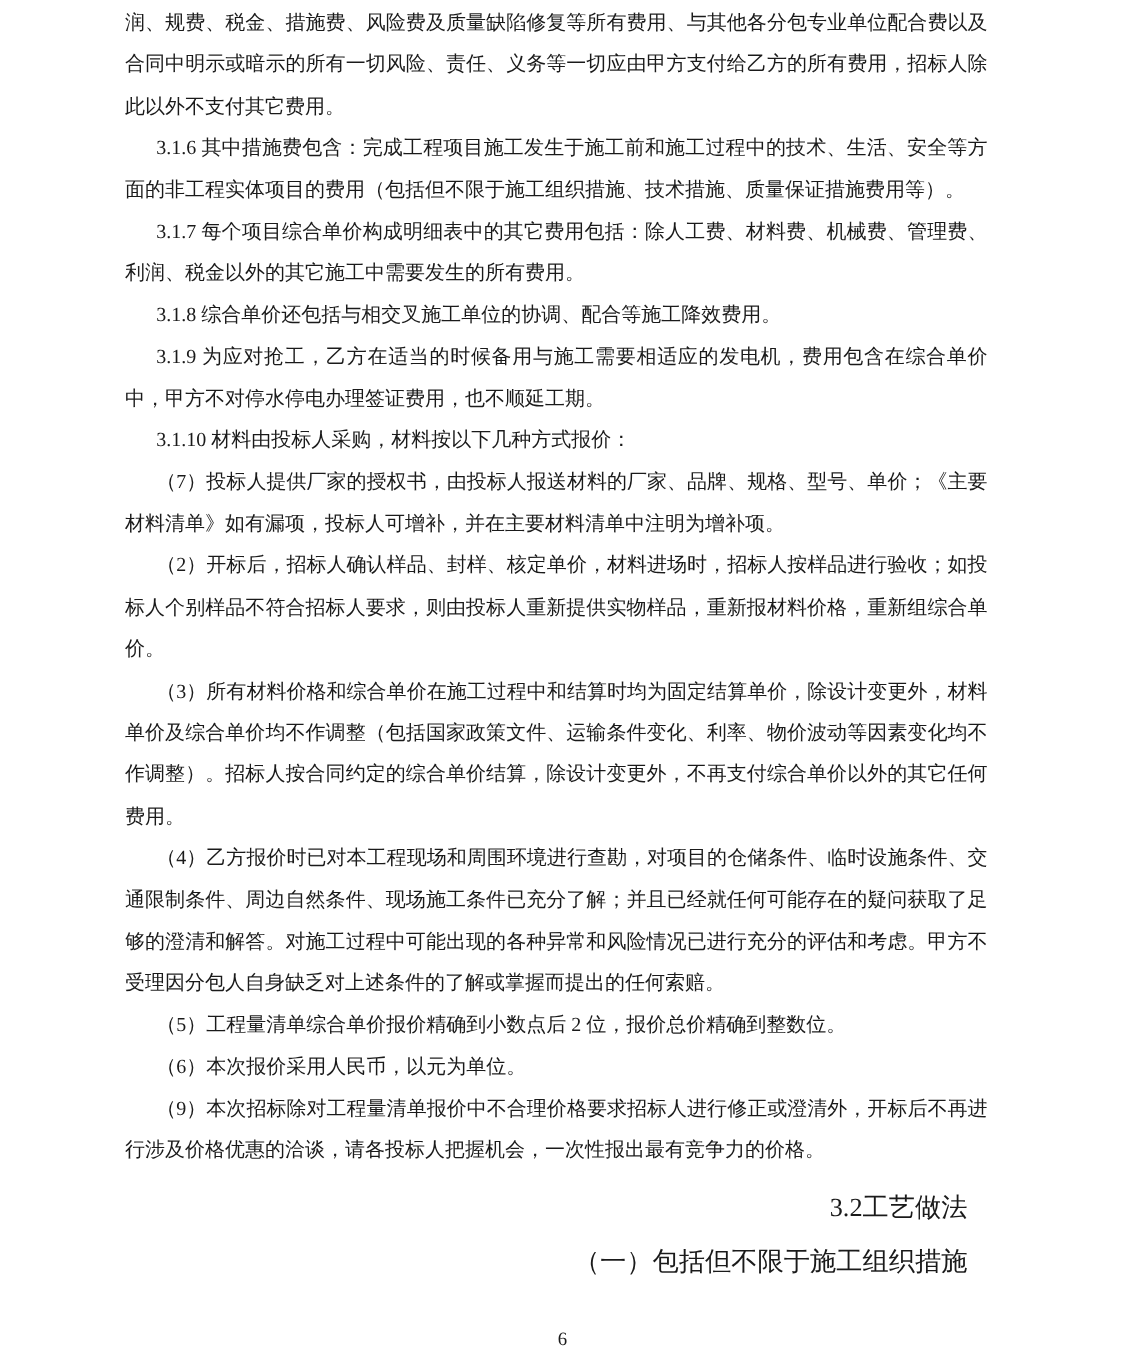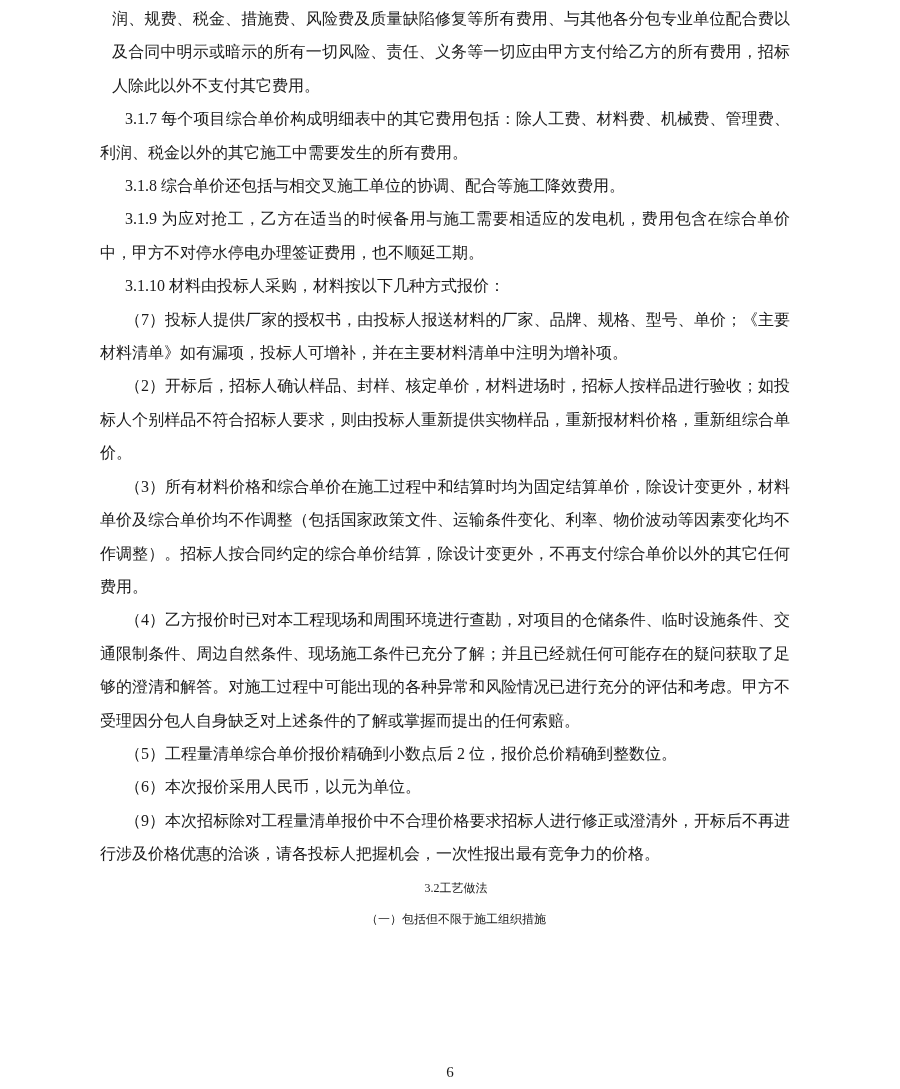--- a/index.html
+++ b/index.html
@@ -26,49 +26,49 @@
   .para {
     margin: 0;
     font-size: 16px;
     line-height: 33.4px;
     text-align: justify;
     text-indent: 25px;
     word-break: break-all;
   }
   .para.continued {
     text-indent: 0;
-    margin-left: 12px;
   }
   .craft {
     margin-top: 3px;
   }
   .craft-line {
-    margin: 4px;
+    margin: 16px;
     padding-left: 22px;
-    font-size: 12px;
+    font-size: 21px;
     line-height: 27px;
-    text-align: center;
+    text-align: right;
   }
   .page-footer {
     position: absolute;
     bottom: 8px;
     left: 0;
     width: 900px;
     text-align: center;
     font-size: 15px;
     color: #1a1a1a;
   }
 </style>
 </head>
 <body>
 
 <div class="page">
 
   <p class="para continued">润、规费、税金、措施费、风险费及质量缺陷修复等所有费用、与其他各分包专业单位配合费以及合同中明示或暗示的所有一切风险、责任、义务等一切应由甲方支付给乙方的所有费用，招标人除此以外不支付其它费用。</p>
 
+  <p class="para">3.1.6 其中措施费包含：完成工程项目施工发生于施工前和施工过程中的技术、生活、安全等方面的非工程实体项目的费用（包括但不限于施工组织措施、技术措施、质量保证措施费用等）。</p>
   <p class="para">3.1.7 每个项目综合单价构成明细表中的其它费用包括：除人工费、材料费、机械费、管理费、利润、税金以外的其它施工中需要发生的所有费用。</p>
   <p class="para">3.1.8 综合单价还包括与相交叉施工单位的协调、配合等施工降效费用。</p>
   <p class="para">3.1.9 为应对抢工，乙方在适当的时候备用与施工需要相适应的发电机，费用包含在综合单价中，甲方不对停水停电办理签证费用，也不顺延工期。</p>
   <p class="para">3.1.10 材料由投标人采购，材料按以下几种方式报价：</p>
   <p class="para">（7）投标人提供厂家的授权书，由投标人报送材料的厂家、品牌、规格、型号、单价；《主要材料清单》如有漏项，投标人可增补，并在主要材料清单中注明为增补项。</p>
   <p class="para">（2）开标后，招标人确认样品、封样、核定单价，材料进场时，招标人按样品进行验收；如投标人个别样品不符合招标人要求，则由投标人重新提供实物样品，重新报材料价格，重新组综合单价。</p>
   <p class="para">（3）所有材料价格和综合单价在施工过程中和结算时均为固定结算单价，除设计变更外，材料单价及综合单价均不作调整（包括国家政策文件、运输条件变化、利率、物价波动等因素变化均不作调整）。招标人按合同约定的综合单价结算，除设计变更外，不再支付综合单价以外的其它任何费用。</p>
   <p class="para">（4）乙方报价时已对本工程现场和周围环境进行查勘，对项目的仓储条件、临时设施条件、交通限制条件、周边自然条件、现场施工条件已充分了解；并且已经就任何可能存在的疑问获取了足够的澄清和解答。对施工过程中可能出现的各种异常和风险情况已进行充分的评估和考虑。甲方不受理因分包人自身缺乏对上述条件的了解或掌握而提出的任何索赔。</p>
   <p class="para">（5）工程量清单综合单价报价精确到小数点后 2 位，报价总价精确到整数位。</p>
   <p class="para">（6）本次报价采用人民币，以元为单位。</p>

